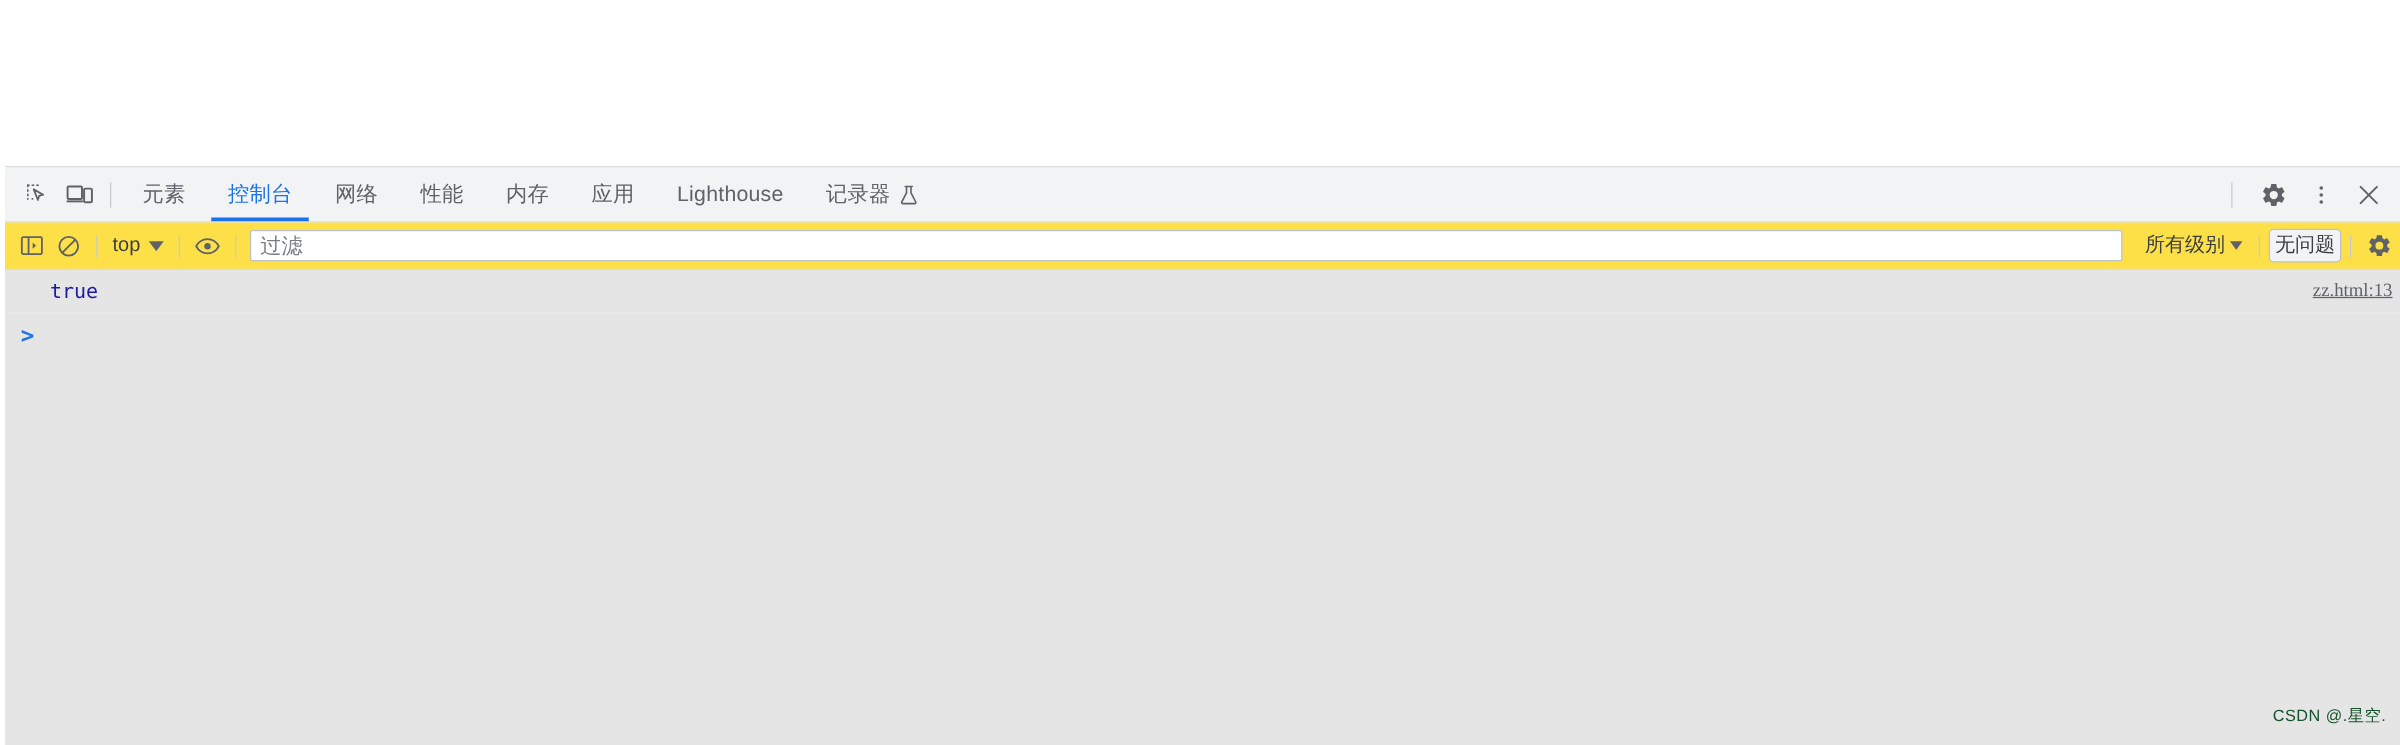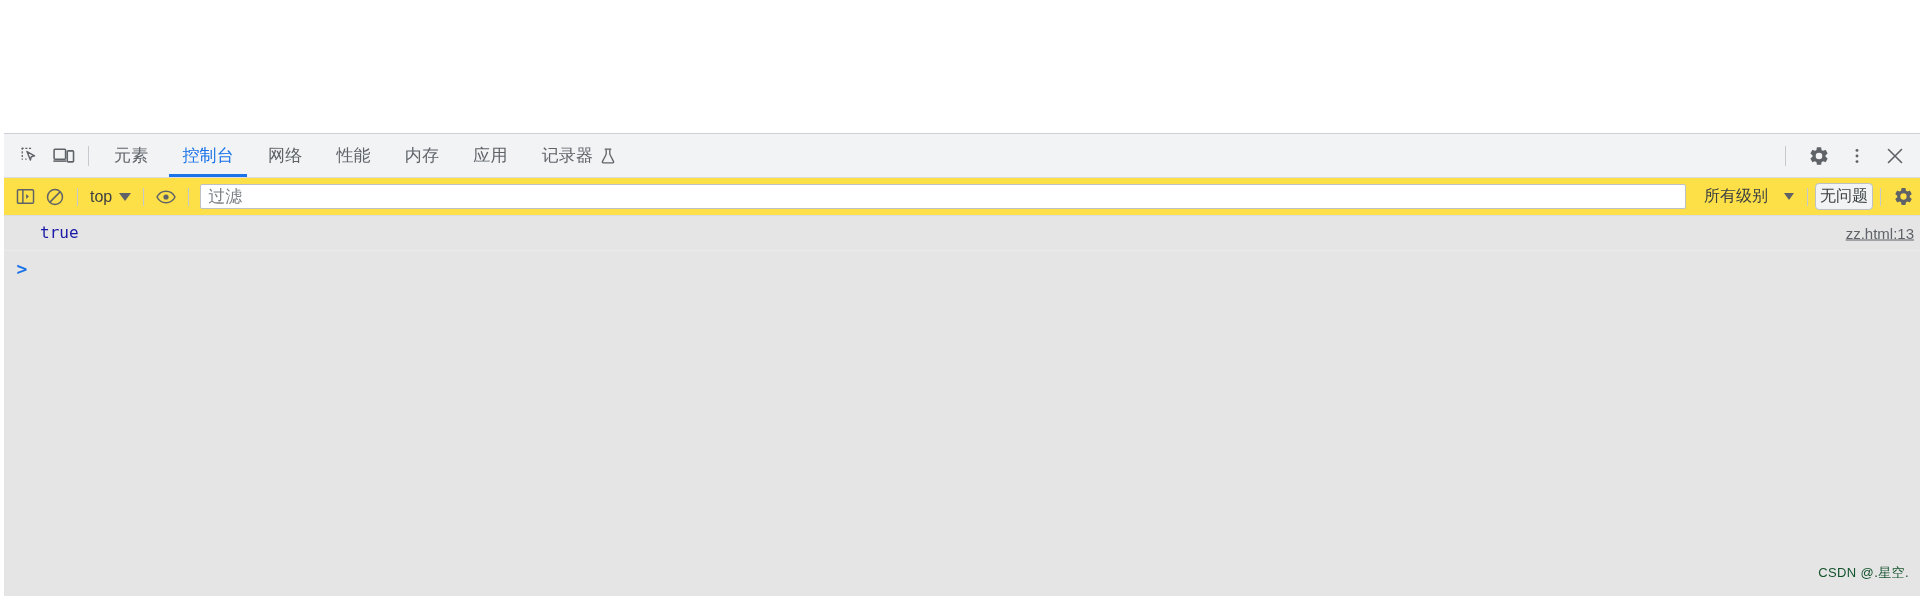--- a/index.html
+++ b/index.html
@@ -192,21 +192,21 @@
     margin: 0 4px;
     box-sizing: border-box;
     cursor: text;
     min-width: 0;
   }
   .filter-input .ph { color: #7a7f85; }
 
   .level-select {
     display: flex;
     align-items: center;
-    gap: 16px;
+    gap: 4px;
     font-size: 16px;
     color: #3c4043;
     padding: 2px 6px;
     cursor: pointer;
     white-space: nowrap;
     margin-left: 8px;
   }
   .level-select .caret {
     border-left-width: 5px;
     border-right-width: 5px;
@@ -247,21 +247,21 @@
     color: #1a1aa6;
     padding-left: 36px;
     line-height: 20px;
   }
 
   .console-src {
     position: absolute;
     right: 10px;
     top: 50%;
     transform: translateY(-50%);
-    font-family: Liberation Sans, sans-serif;
+    font-family: Liberation Serif, serif;
     font-size: 15px;
     color: #5f6368;
     text-decoration: underline;
     cursor: pointer;
   }
 
   .console-prompt-row {
     display: flex;
     align-items: center;
     min-height: 30px;
@@ -352,20 +352,23 @@
         </div>
 
         <div class="tab">
           <span>内存</span>
         </div>
 
         <div class="tab">
           <span>应用</span>
         </div>
 
+        <div class="tab">
+          <span>Lighthouse</span>
+        </div>
 
         <div class="tab">
           <span>记录器</span>
           <span class="flask">
             <svg width="16" height="18" viewBox="0 0 16 18">
               <path d="M6.2 2.2v5.1L2.4 14.6a.9.9 0 0 0 .8 1.3h9.6a.9.9 0 0 0 .8-1.3L9.8 7.3V2.2" fill="none" stroke="#5f6368" stroke-width="1.3" stroke-linejoin="round"></path>
               <path d="M5.2 2.2h5.6" stroke="#5f6368" stroke-width="1.3" stroke-linecap="round"></path>
             </svg>
           </span>
         </div>

